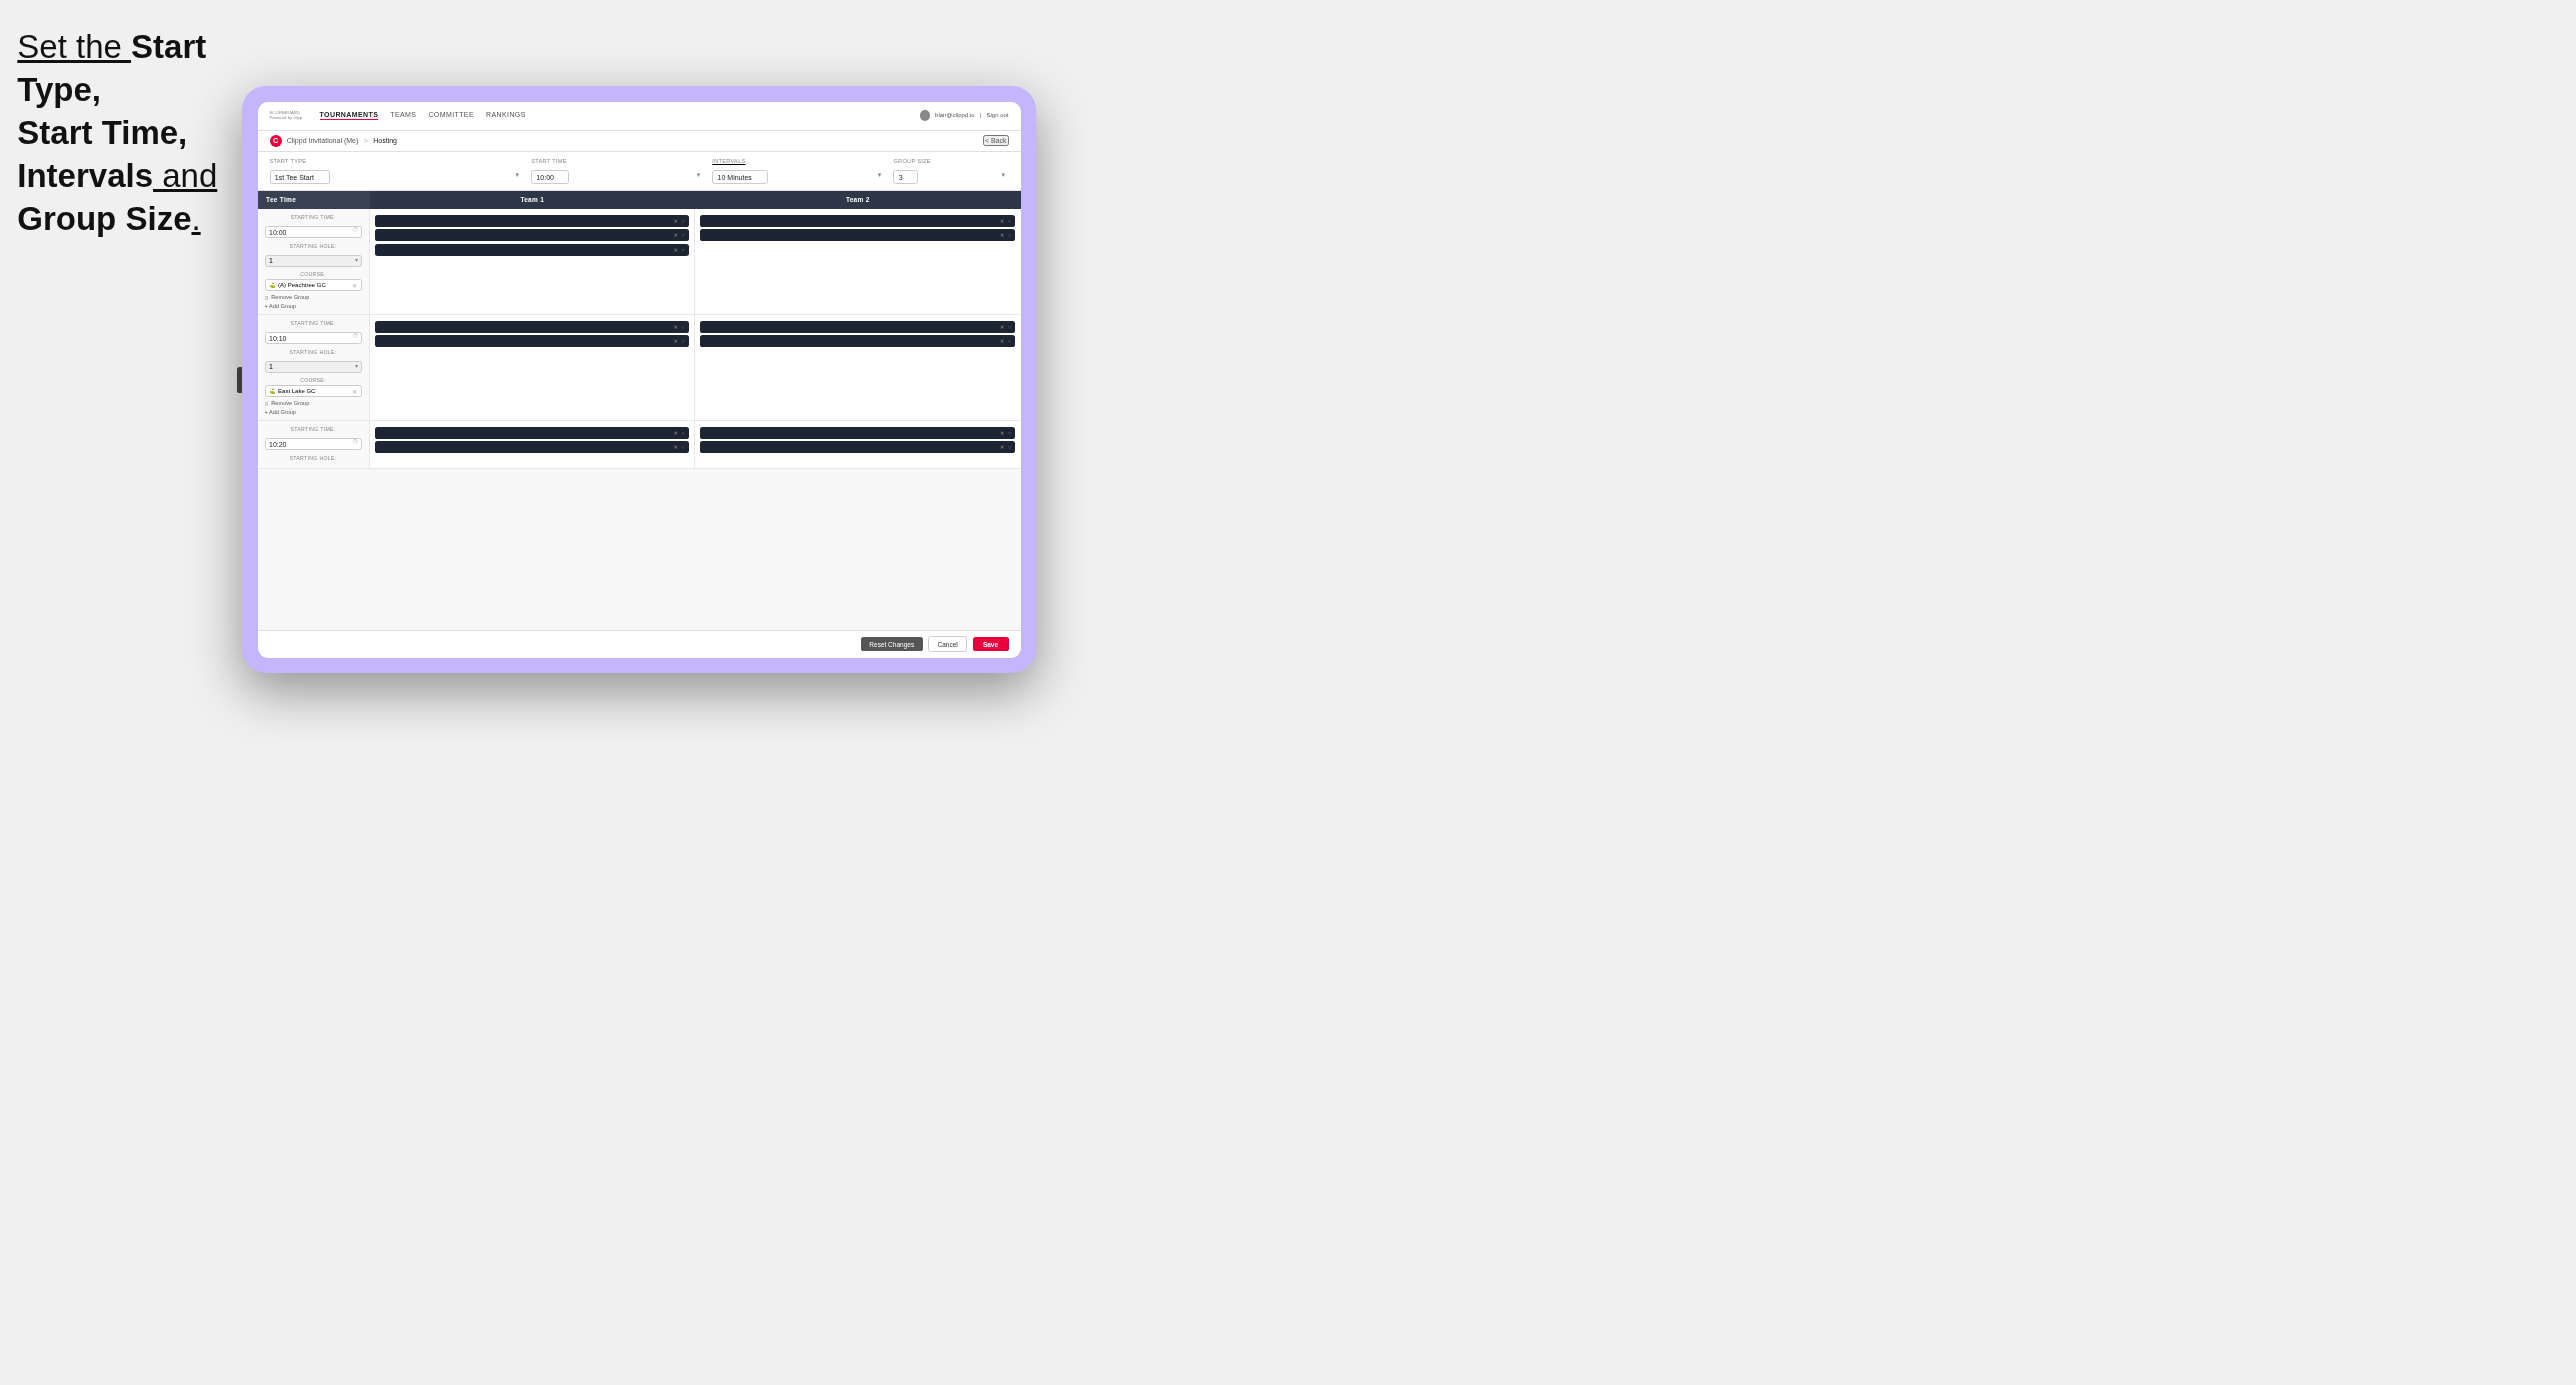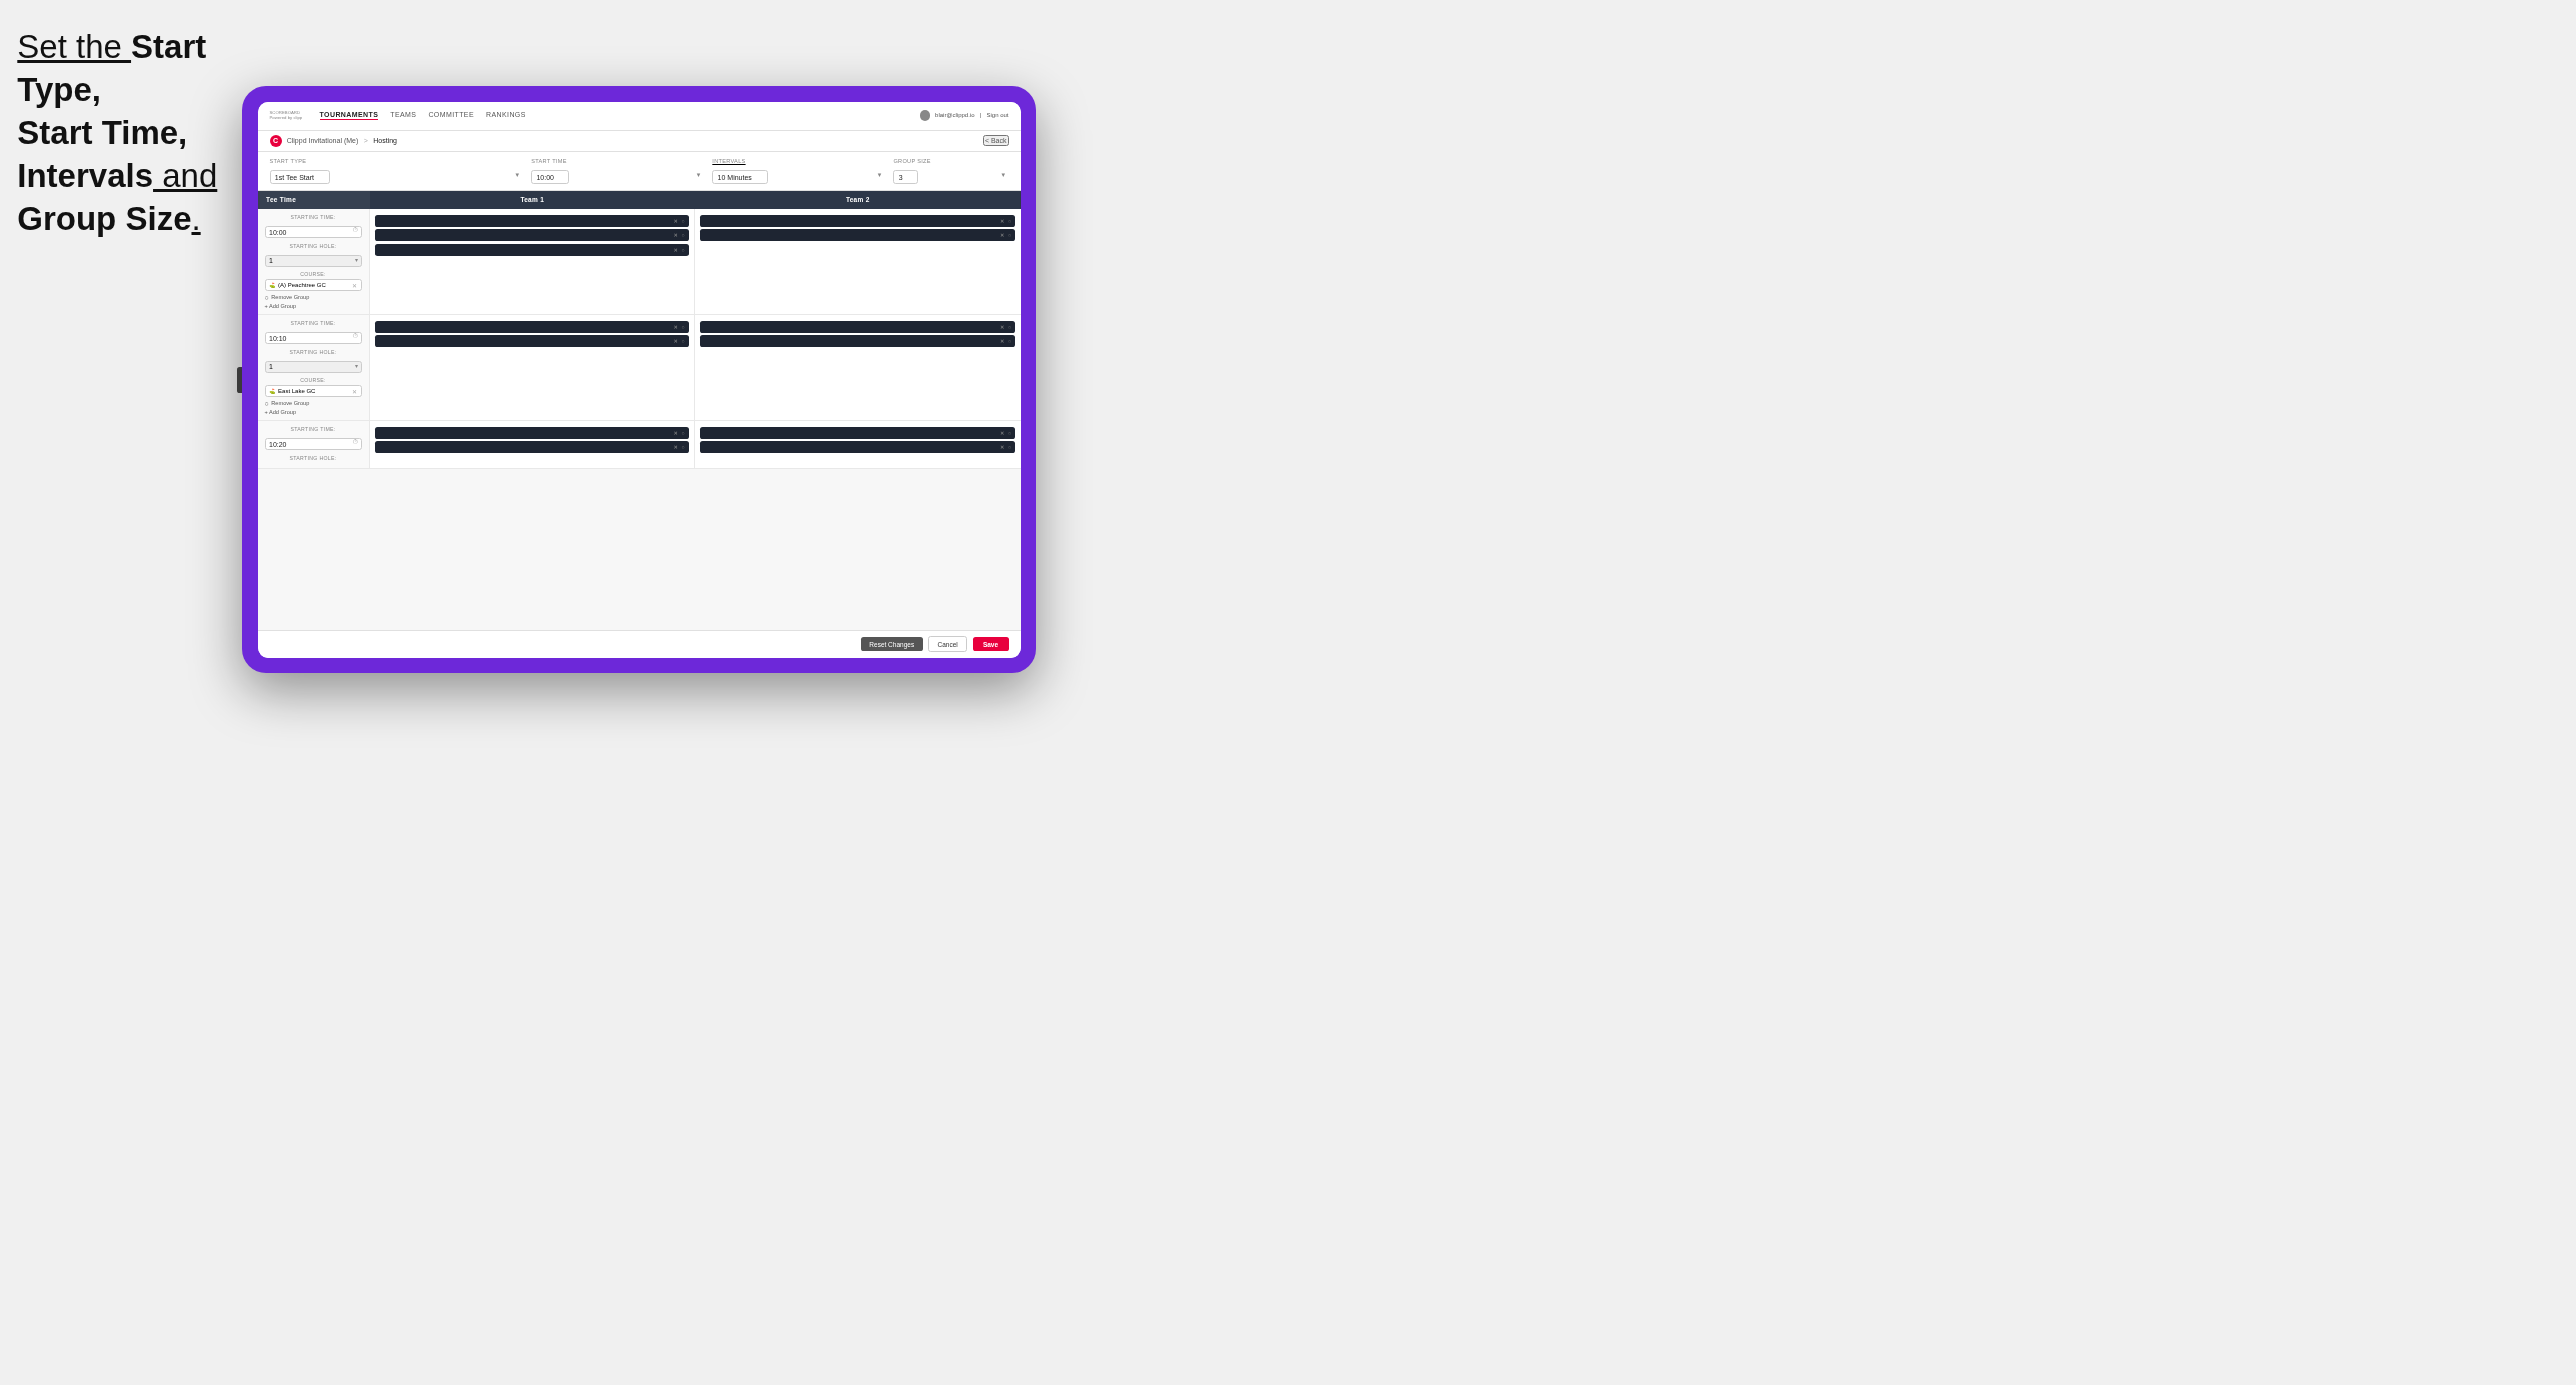--- a/index.html
+++ b/index.html
@@ -25,21 +25,21 @@
     .instruction-area .normal { font-weight: 400; text-decoration: underline; }
     .instruction-area .bold { font-weight: 900; }
 
     
     .tablet {
       position: absolute;
       top: 86px;
       left: 242px;
       width: 794px;
       height: 587px;
-      background: #6d28d9;
+      background: #c4b5fd;
       border-radius: 24px;
       padding: 15.5px;
       box-shadow: 0 17.3px 52px rgba(0,0,0,0.4);
     }
 
     .tablet-screen {
       width: 100%;
       height: 100%;
       background: #fff;
       border-radius: 10.4px;

